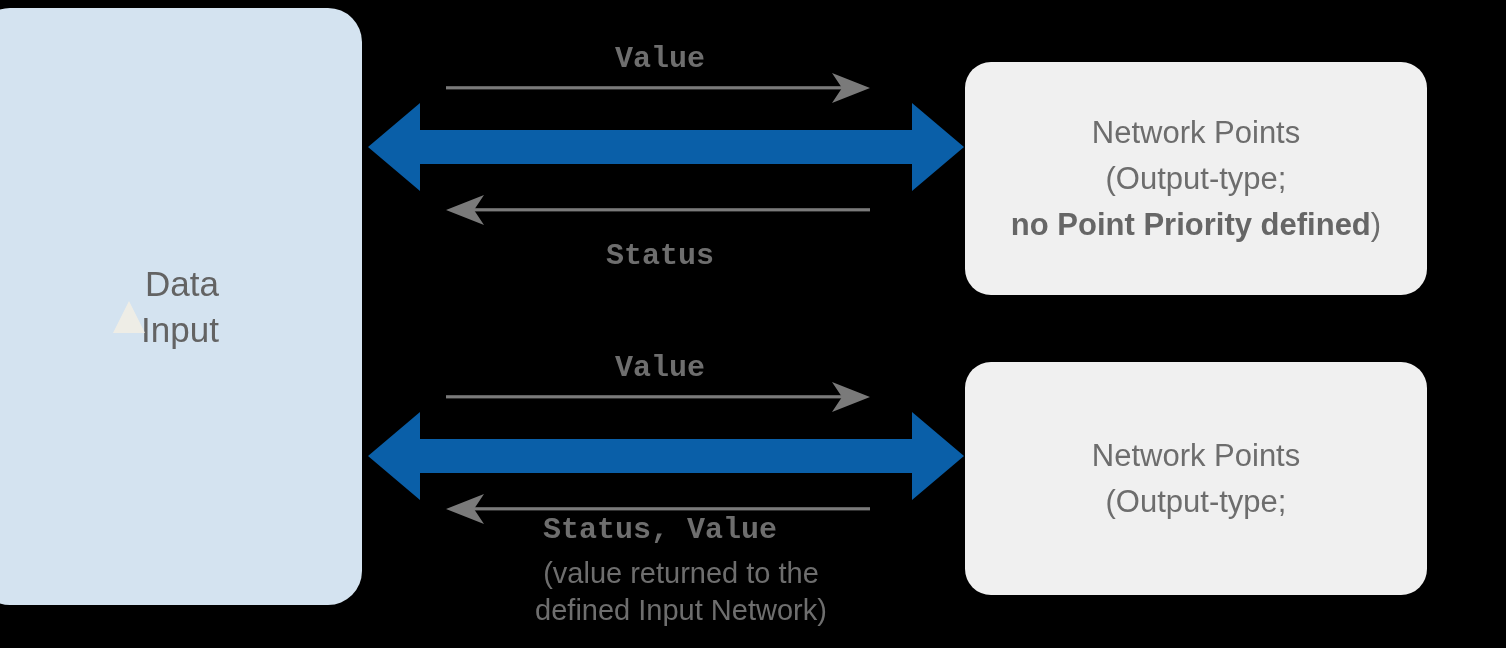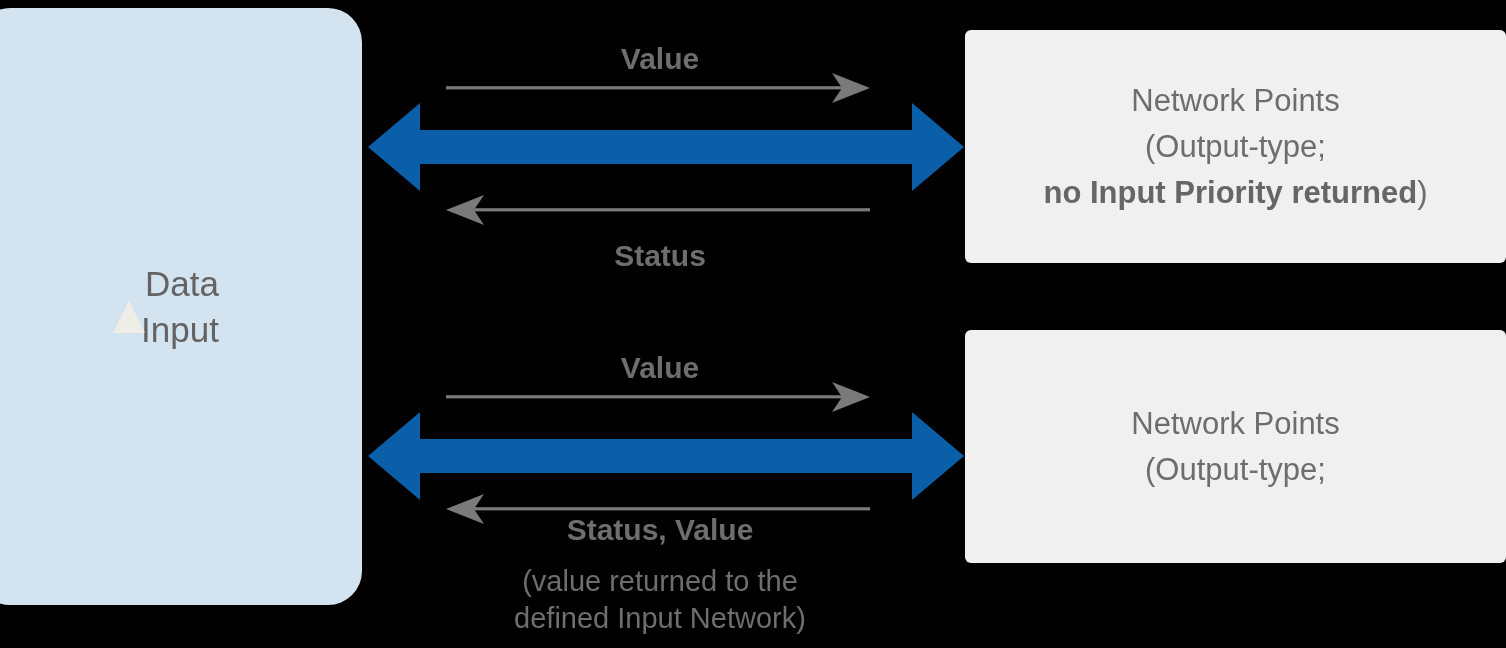--- a/index.html
+++ b/index.html
@@ -29,24 +29,25 @@
   }
   .box-datapoint {
     left: -24px;
     top: 8px;
     width: 386px;
     height: 597px;
     background: #d4e3f0;
     border-radius: 34px;
   }
   .box-network {
-    width: 541px;
+    width: 462px;
     height: 233px;
     background: #f0f0f0;
-    border-radius: 6px;
+    border-radius: 26px;
+    margin-top: 32px;
   }
   .box-network.top    { left: 965px; top: 30px; }
   .box-network.bottom { left: 965px; top: 330px; }
 
   
   .dp-label {
     position: relative;
     color: #636363;
     font-size: 35px;
     line-height: 46px;
@@ -103,49 +104,50 @@
   .caption {
     position: absolute;
     color: #6e6e6e;
     text-align: center;
     white-space: nowrap;
   }
   .caption.bold {
     font-weight: 700;
     font-size: 30px;
     line-height: 36px;
+    font-family: Liberation Mono, monospace;
   }
   .caption.normal {
     font-weight: 400;
     font-size: 29px;
     line-height: 37px;
   }
   .cap-value-top   { left: 460px; top: 41px;  width: 400px; }
   .cap-status-top  { left: 460px; top: 238px; width: 400px; }
   .cap-value-bot   { left: 460px; top: 350px; width: 400px; }
   .cap-status-bot  { left: 460px; top: 512px; width: 400px; }
-  .cap-note-bot    { left: 420px; top: 555px; width: 480px; margin-top: 8px; }
+  .cap-note-bot    { left: 441px; top: 555px; width: 480px; }
 </style>
 </head>
 <body>
 
 <div id="canvas">
 
   <div class="box box-datapoint">
     <div class="dp-label">
       <span class="dp-chevron"></span>
       <div>Data</div>
       <div>Input</div>
     </div>
   </div>
 
   <div class="box box-network top">
     <div class="np-line">Network Points</div>
     <div class="np-line">(Output-type;</div>
-    <div class="np-line"><b>no Input Priority returned</b><span>)</span></div>
+    <div class="np-line"><b>no Point Priority defined</b><span>)</span></div>
   </div>
 
   <div class="box box-network bottom">
     <div class="np-line">Network Points</div>
     <div class="np-line">(Output-type;</div>
   </div>
 
   <div class="bluearrow top">
     <svg viewBox="0 0 596 88" preserveAspectRatio="none" aria-hidden="true">
       <path d="M0,44 L52,0 L52,27 L544,27 L544,0 L596,44 L544,88 L544,61 L52,61 L52,88 Z" fill="#0a5fa8"></path>

